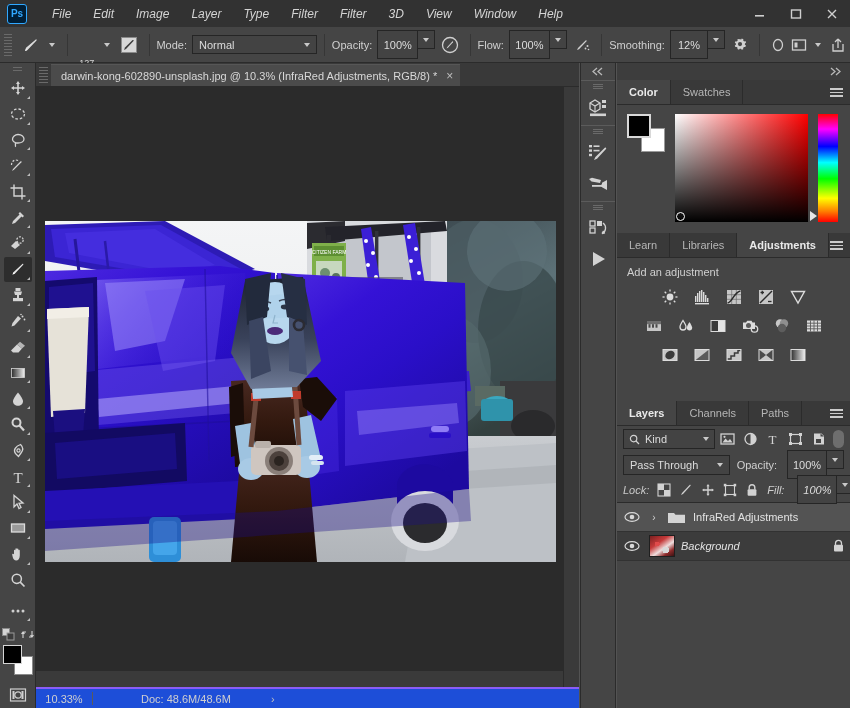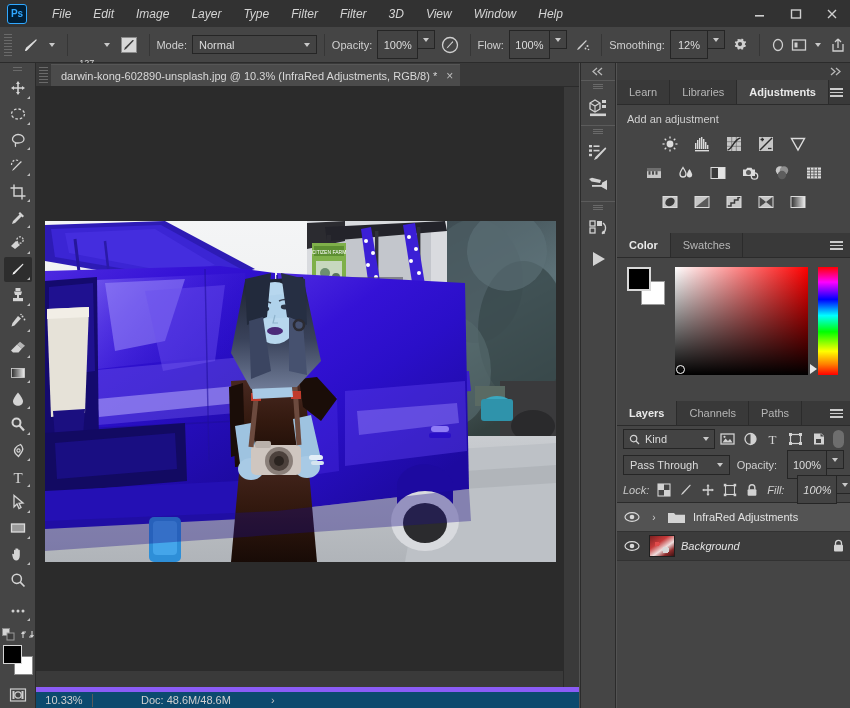--- a/index.html
+++ b/index.html
@@ -124,21 +124,21 @@
   .canvaswrap {
     position: absolute; left: 36px; top: 87px; width: 543px; height: 600px;
     background: #2b2b2b; overflow: hidden;
   }
   .canvasdoc {
     position: absolute; left: 9px; top: 134px; width: 511px; height: 341px;
     background: #b9bcc0; overflow: hidden;
   }
   .statusbar {
     position: absolute; left: 36px; top: 687px; width: 543px; height: 21px;
-    background: #0c4a6e; border-top: 5px solid #8b5cf6;
+    background: #1d4ed8; border-top: 2px solid #8b5cf6;
     display: flex; align-items: center; font-size: 11px; color: #cfcfcf;
   }
   .status-zoom { width: 56px; text-align: center; }
   .status-sep { width: 1px; height: 13px; background: #5a5a5a; }
   .status-doc { padding-left: 48px; }
   .status-arrow { margin-left: 40px; color: #c0c0c0; }
 
   
   .vscroll {
     position: absolute; left: 563px; top: 87px; width: 16px; height: 600px;
@@ -853,20 +853,42 @@
 
   <div class="dock">
     <div class="dock-collapse">
       <svg width="14" height="9" viewBox="0 0 14 9">
           <path d="M3 1 L7 4.5 L3 8 M8 1 L12 4.5 L8 8" fill="none" stroke="#b8b8b8" stroke-width="1.3"></path>
         </svg>
     </div>
 
     <div class="panelgroup">
       <div class="tabs">
+        <div class="ptab active">Color</div>
+        <div class="ptab">Swatches</div>
+        <div class="hamburger">
+            <div class="ham-lines"></div>
+          </div>
+      </div>
+      <div class="colorbody">
+        <div class="cp-swatches">
+          <div class="cp-back"></div>
+          <div class="cp-fore"></div>
+        </div>
+        <div class="cp-field">
+          <div class="cp-marker"></div>
+        </div>
+        <div class="cp-ramp">
+          <div class="cp-ramp-marker"></div>
+        </div>
+      </div>
+    </div>
+
+    <div class="panelgroup">
+      <div class="tabs">
         <div class="ptab">Learn</div>
         <div class="ptab">Libraries</div>
         <div class="ptab active">Adjustments</div>
         <div class="hamburger">
             <div class="ham-lines"></div>
           </div>
       </div>
       <div class="adjbody">
         <div class="adj-title">Add an adjustment</div>
 
@@ -1023,42 +1045,20 @@
                   </linearGradient>
                 </defs>
                 <rect x="2" y="3.5" width="14" height="11" fill="url(#gm)"></rect>
                 <rect x="2" y="3.5" width="14" height="11" fill="none" stroke="#dcdcdc" stroke-width="1"></rect>
               </svg>
           </div>
         </div>
       </div>
     </div>
 
-    <div class="panelgroup">
-      <div class="tabs">
-        <div class="ptab active">Color</div>
-        <div class="ptab">Swatches</div>
-        <div class="hamburger">
-            <div class="ham-lines"></div>
-          </div>
-      </div>
-      <div class="colorbody">
-        <div class="cp-swatches">
-          <div class="cp-back"></div>
-          <div class="cp-fore"></div>
-        </div>
-        <div class="cp-field">
-          <div class="cp-marker"></div>
-        </div>
-        <div class="cp-ramp">
-          <div class="cp-ramp-marker"></div>
-        </div>
-      </div>
-    </div>
-
     <div class="panelgroup" style="position:absolute;left:0;top:338px;width:233px;height:370px;">
       <div class="tabs">
         <div class="ptab active">Layers</div>
         <div class="ptab">Channels</div>
         <div class="ptab">Paths</div>
         <div class="hamburger">
             <div class="ham-lines"></div>
           </div>
       </div>
 

